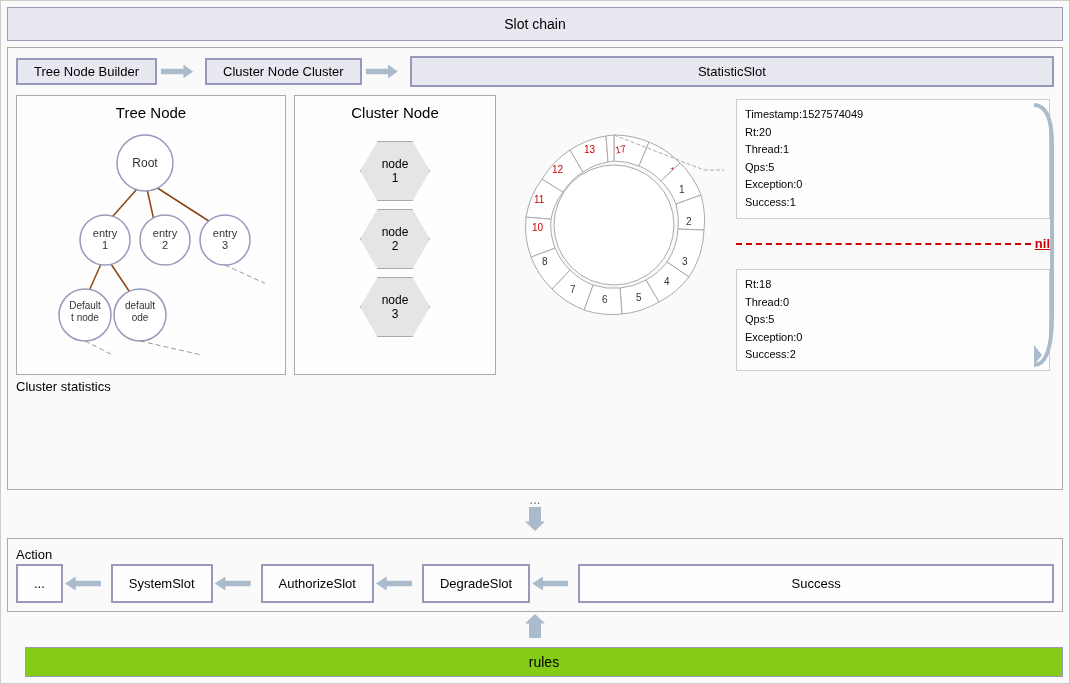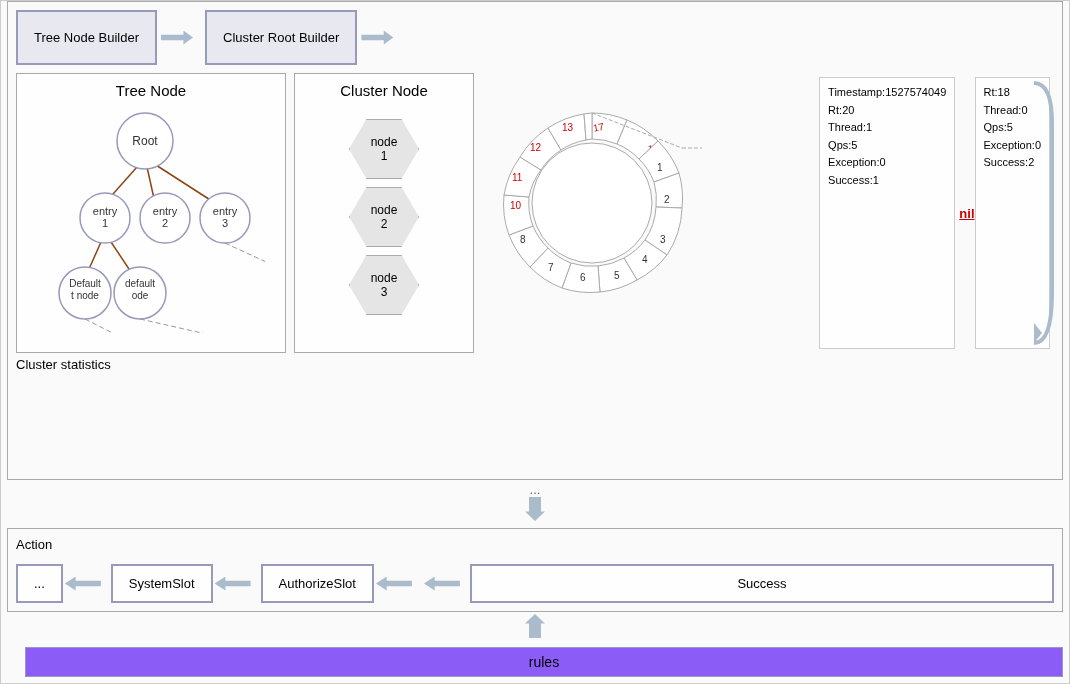--- a/index.html
+++ b/index.html
@@ -51,21 +51,21 @@
     
     .builders-row {
       display: flex;
       align-items: center;
       margin-bottom: 8px;
     }
 
     .builder-box {
       background: #e8e8f0;
       border: 2px solid #9999bb;
-      padding: 18px 16px;
+      padding: 4px 16px;
       font-size: 13px;
       white-space: nowrap;
     }
 
     .arrow-right {
       width: 40px;
       height: 20px;
       position: relative;
       margin: 0 4px;
     }
@@ -110,43 +110,43 @@
       font-weight: normal;
       margin-bottom: 4px;
       text-align: center;
     }
 
     
     .cluster-node-panel {
       border: 1px solid #aaa;
       background: #fefefe;
       padding: 8px;
-      width: 180px;
+      width: 202px;
       min-height: 280px;
     }
 
     
     .statistic-panel {
       flex: 1;
       display: flex;
       gap: 8px;
       position: relative;
     }
 
     .wheel-container {
       width: 220px;
       height: 260px;
       position: relative;
     }
 
     .stats-info {
       flex: 1;
       display: flex;
-      flex-direction: row;
-      justify-content: flex-end;
+      flex-direction: column;
+      justify-content: space-between;
       font-size: 11px;
       padding: 4px;
     }
 
     .stats-block {
       background: #fefefe;
       border: 1px solid #ccc;
       padding: 6px 8px;
       line-height: 1.6;
     }
@@ -195,21 +195,21 @@
     
     .action-section {
       border: 1px solid #aaa;
       background: #fafafa;
       padding: 8px;
       margin-top: 2px;
     }
 
     .action-label {
       font-size: 13px;
-      margin-bottom: 12px;
+      margin-bottom: 2px;
     }
 
     .action-row {
       display: flex;
       align-items: center;
       gap: 0;
     }
 
     .action-box {
       background: #fefefe;
@@ -229,21 +229,21 @@
       display: block;
       width: 36px;
       height: 14px;
       background: #aabbcc;
       clip-path: polygon(100% 30%, 30% 30%, 30% 0%, 0% 50%, 30% 100%, 30% 70%, 100% 70%);
       margin-top: 3px;
     }
 
     
     .rules-bar {
-      background: #8b5cf6;
+      background: #84cc16;
       border: 1px solid #9999bb;
       text-align: center;
       padding: 6px;
       font-size: 14px;
       margin: 4px 6px 6px 24px;
     }
 
     
     .up-arrow-shape {
       display: inline-block;
@@ -265,34 +265,40 @@
       text-align: center;
       font-size: 12px;
       margin: 8px auto;
     }
   </style>
 </head>
 <body>
 
 <div class="outer-container">
 
+  <div class="slot-chain-bar">
+    <span>Slot chain</span>
+  </div>
 
   <div class="main-content">
 
     <div class="top-section">
 
       <div class="builders-row">
         <div class="builder-box">
           <span>Tree Node Builder</span>
         </div>
         <div class="arrow-right"></div>
         <div class="builder-box">
-          <span>Cluster Root Builder</span>
+          <span>Cluster Node Cluster</span>
         </div>
         <div class="arrow-right"></div>
+        <div class="statistic-slot-box">
+          <span>StatisticSlot</span>
+        </div>
       </div>
 
       <div class="panels-row">
 
         <div class="tree-node-panel">
           <div class="panel-title">
             <span>Tree Node</span>
           </div>
           
           <svg width="240" height="230">
@@ -463,20 +469,23 @@
         </div>
         <div class="arrow-left">
           <span class="arrow-left-shape"></span>
         </div>
         <div class="action-box">
           <span>AuthorizeSlot</span>
         </div>
         <div class="arrow-left">
           <span class="arrow-left-shape"></span>
         </div>
+        <div class="action-box">
+          <span>DegradeSlot</span>
+        </div>
         <div class="arrow-left">
           <span class="arrow-left-shape"></span>
         </div>
         <div class="action-box" style="flex:1; text-align:center;">
           <span>Success</span>
         </div>
       </div>
     </div>
 
     <div class="down-arrow">

